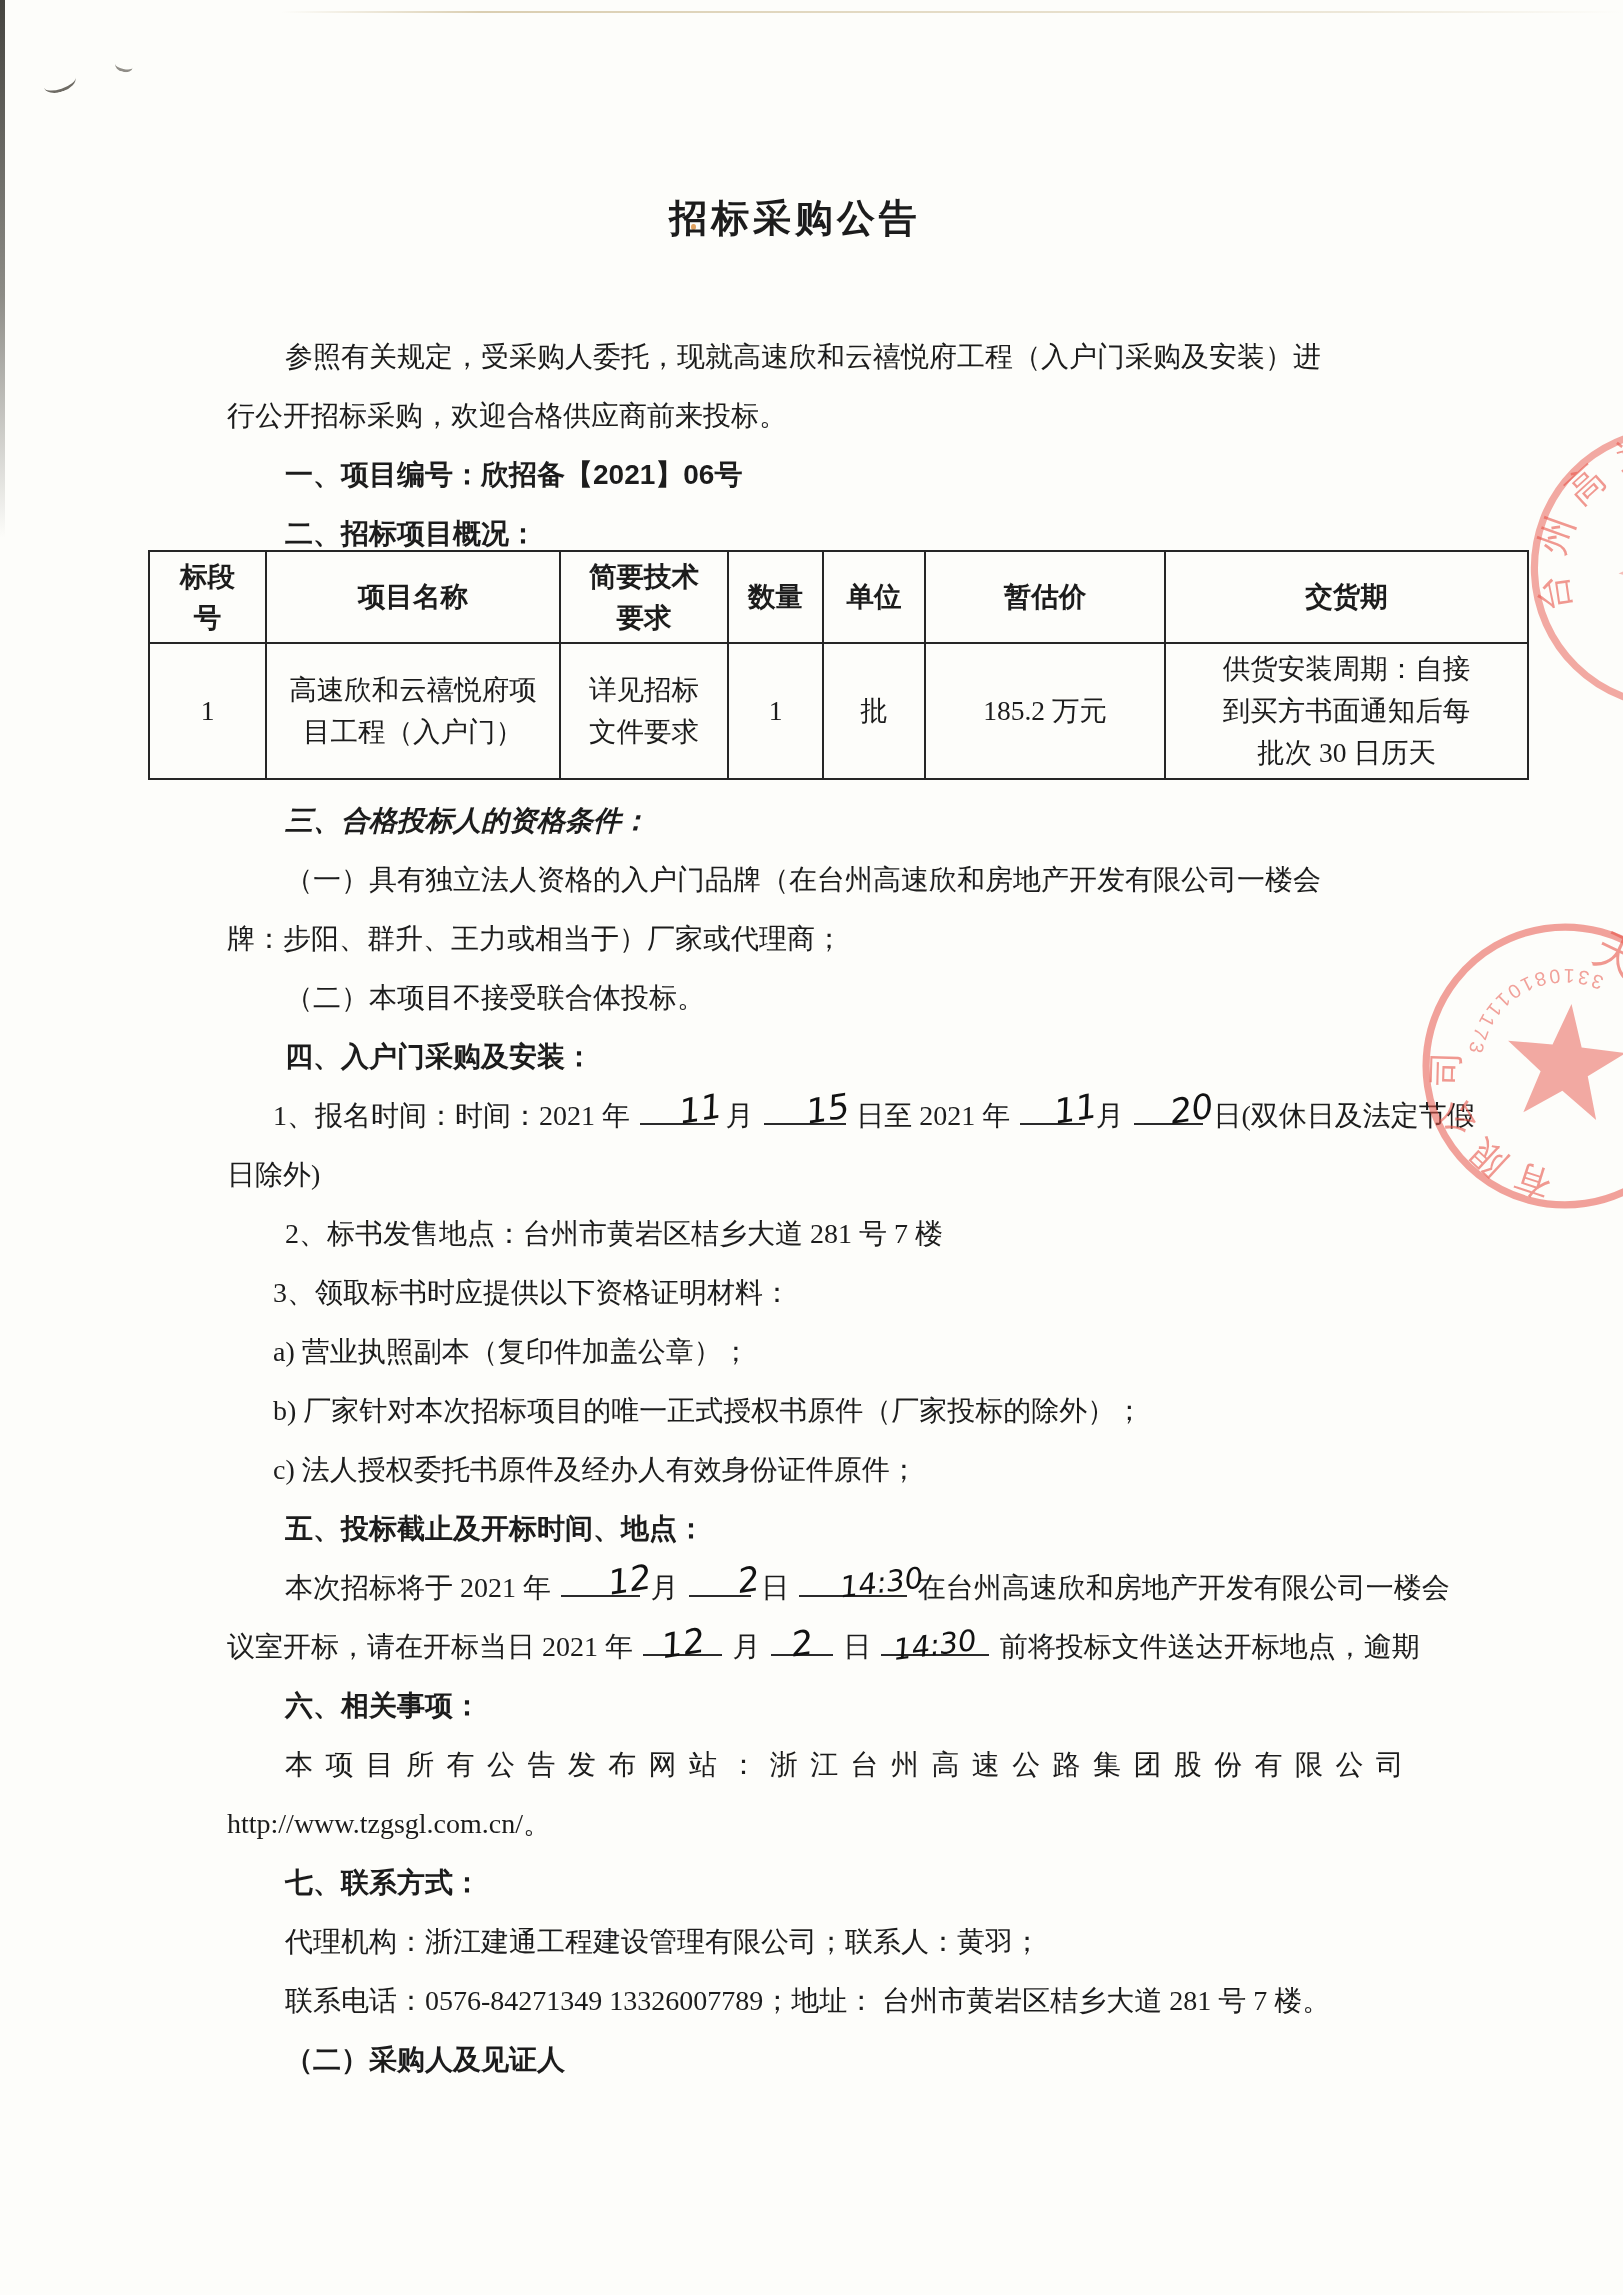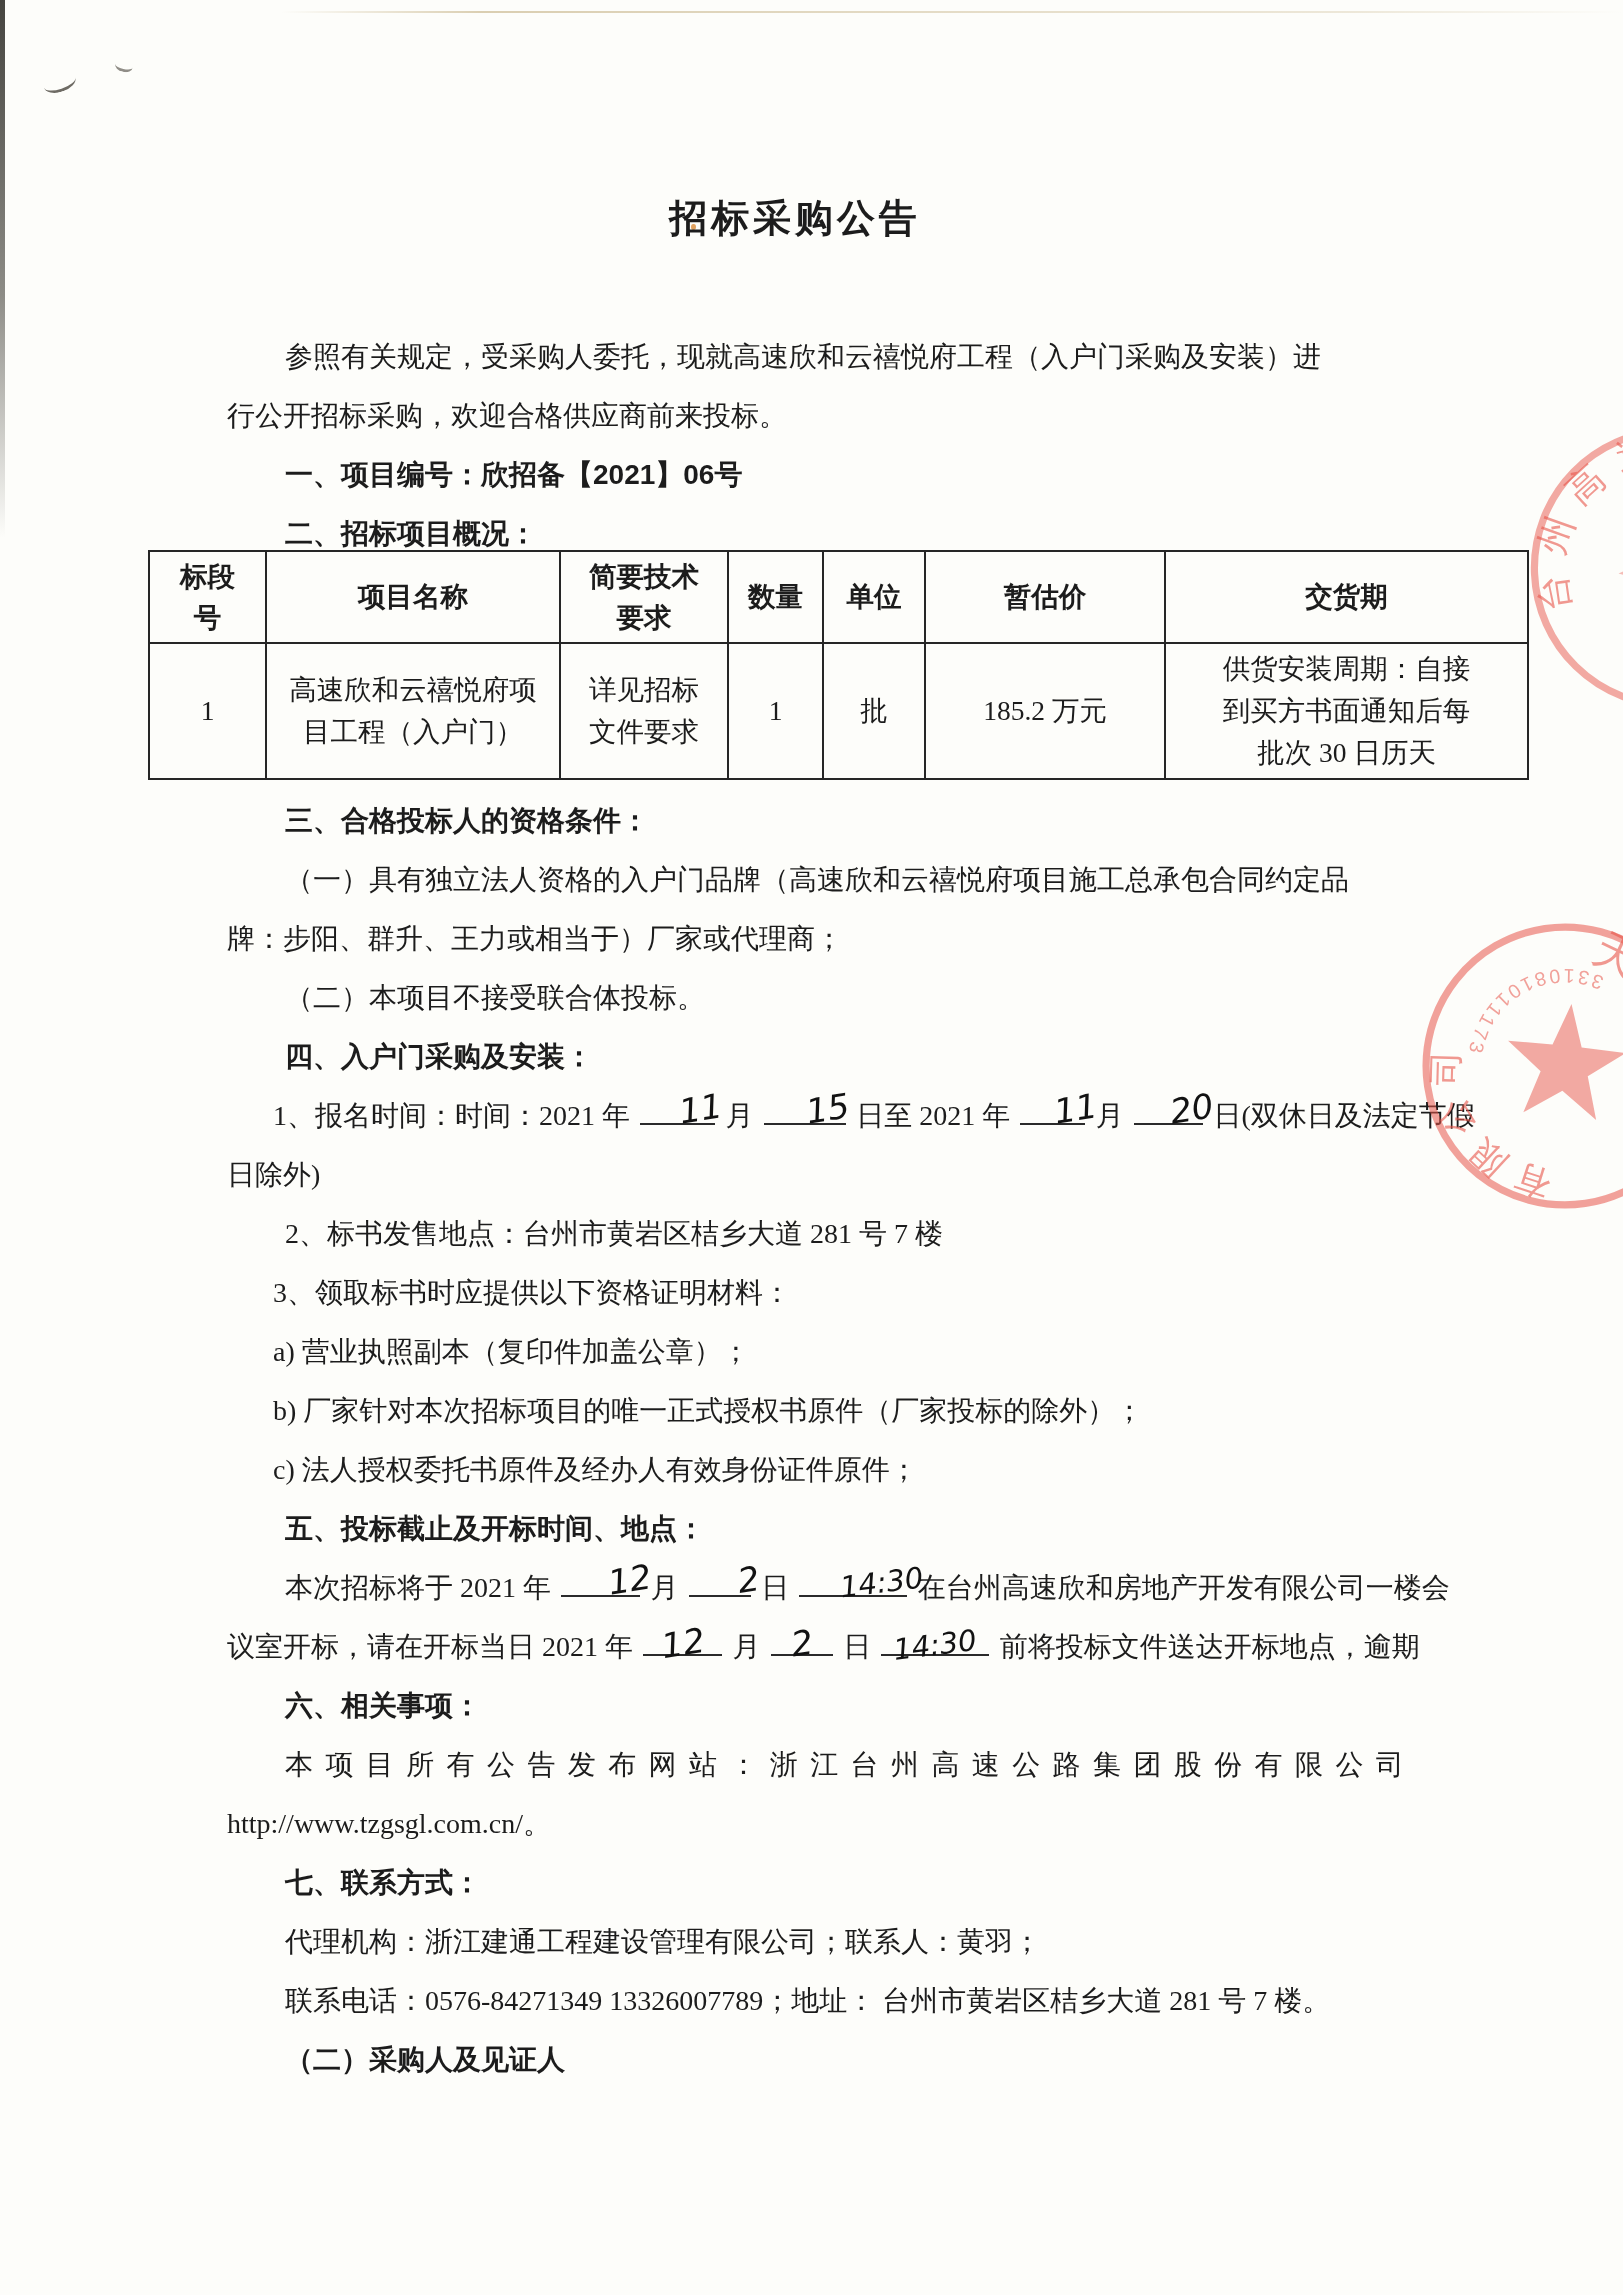--- a/index.html
+++ b/index.html
@@ -122,22 +122,22 @@
             </td>
         <td>
           <div>供货安装周期：自接</div>
               <div>到买方书面通知后每</div>
               <div>批次 30 日历天</div>
             </td>
       </tr>
     </tbody>
       </table>
 
-    <p class="h ind" style="margin-top:11.8px;">三、合格投标人的资格条件：</p>
-    <p class="ind">（一）具有独立法人资格的入户门品牌（高速欣和云禧悦府项目施工总承包合同约定品</p>
+    <p class="h ind" style="margin-top:11.8px;font-style:italic;">三、合格投标人的资格条件：</p>
+    <p class="ind">（一）具有独立法人资格的入户门品牌（在台州高速欣和房地产开发有限公司一楼会</p>
     <p>牌：步阳、群升、王力或相当于）厂家或代理商；</p>
     <p class="ind">（二）本项目不接受联合体投标。</p>
 
     <p class="h ind">四、入户门采购及安装：</p>
     <p class="ind2">
       <span>1、报名时间：时间：2021 年</span>
       <span class="blank w115"><span class="hw">11</span></span>
       <span>月</span>
       <span class="blank w125"><span class="hw">15</span></span>
       <span>日至 2021 年</span>

